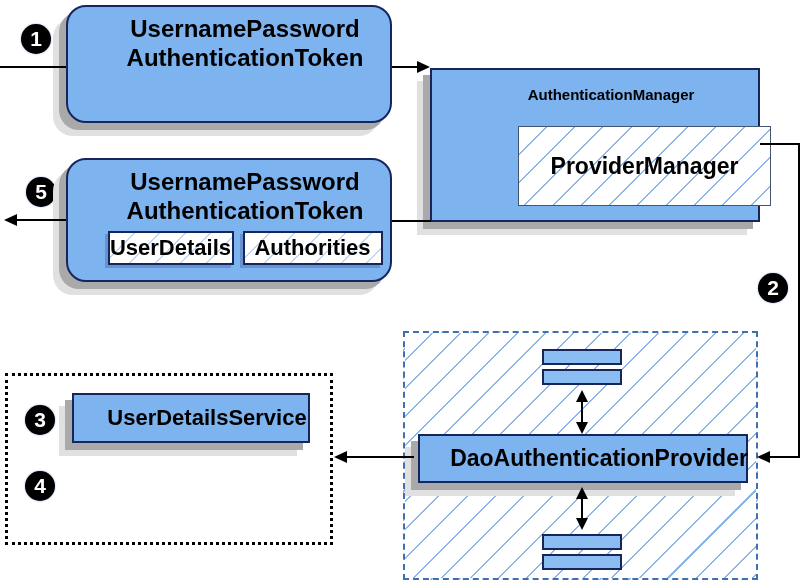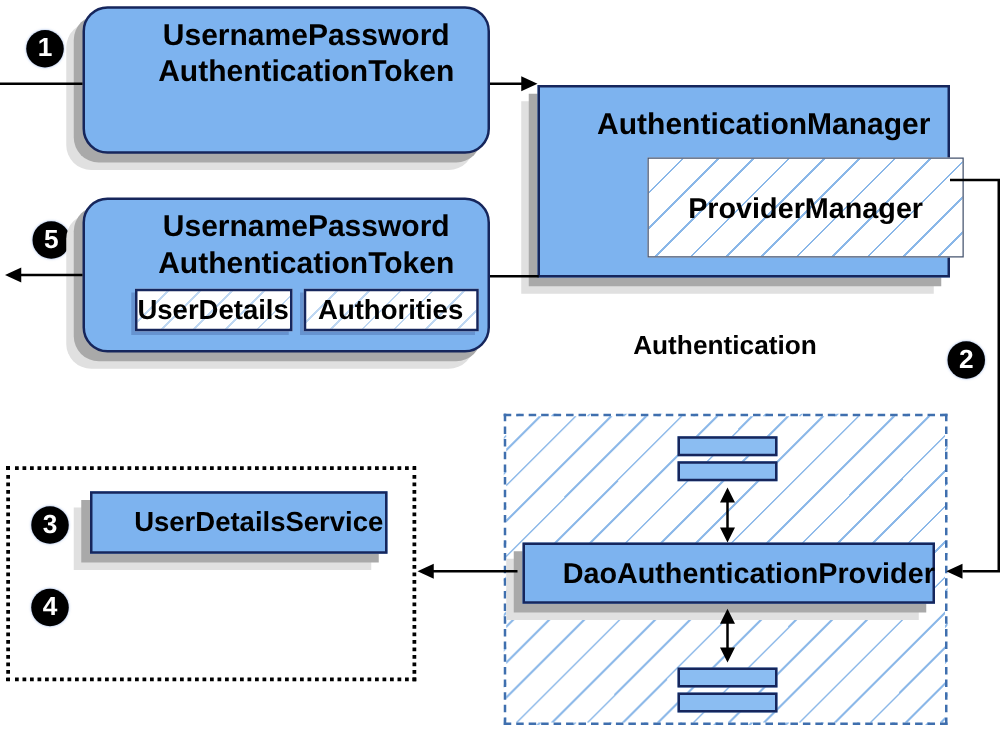--- a/index.html
+++ b/index.html
@@ -50,21 +50,21 @@
   }
   .field-box {
     height: 34px;
     border: 2.5px solid var(--box-border, #16265c);
     font-size: 22px; font-weight: bold; color: #000;
     display: flex; align-items: center; justify-content: center;
     box-shadow: -3px 3px 0 rgba(21,38,99,0.22);
   }
 
   
-  .authmanager-title { text-align: center; margin-top: 16px; font-size: 24px; }
+  .authmanager-title { text-align: center; margin-top: 16px; font-size: 15px; }
   .provider-manager {
     position: absolute; left: 38px; top: 56px; width: 253px; height: 80px;
     border: 1.5px solid #44536e;
     display: flex; align-items: center; justify-content: center;
     font-size: 23px; font-weight: bold; color: #000; margin-left: 48px;
   }
 
   
   .providers-label {
     position: absolute; left: 455px; top: 264px; width: 250px;
@@ -141,21 +141,20 @@
       <div>UsernamePassword</div>
       <div>AuthenticationToken</div>
     </div>
     <div class="fields-row">
       <div class="field-box hatch-faint" style="width:126px;">UserDetails</div>
       <div class="field-box hatch-faint" style="width:140px;">Authorities</div>
     </div>
   </div>
 
   <div class="providers-label">
-    <div>Authentication</div>
   </div>
 
   <div class="dashed-area hatch-strong"></div>
 
   <div class="slot-bar" style="left:542px; top:349px;"></div>
   <div class="slot-bar" style="left:542px; top:369px;"></div>
 
   <div class="blue-box shadow2 dao-box" style="left:418px; top:434px; width:330px; height:49px;">DaoAuthenticationProvider</div>
 
   <div class="slot-bar" style="left:542px; top:534px;"></div>

